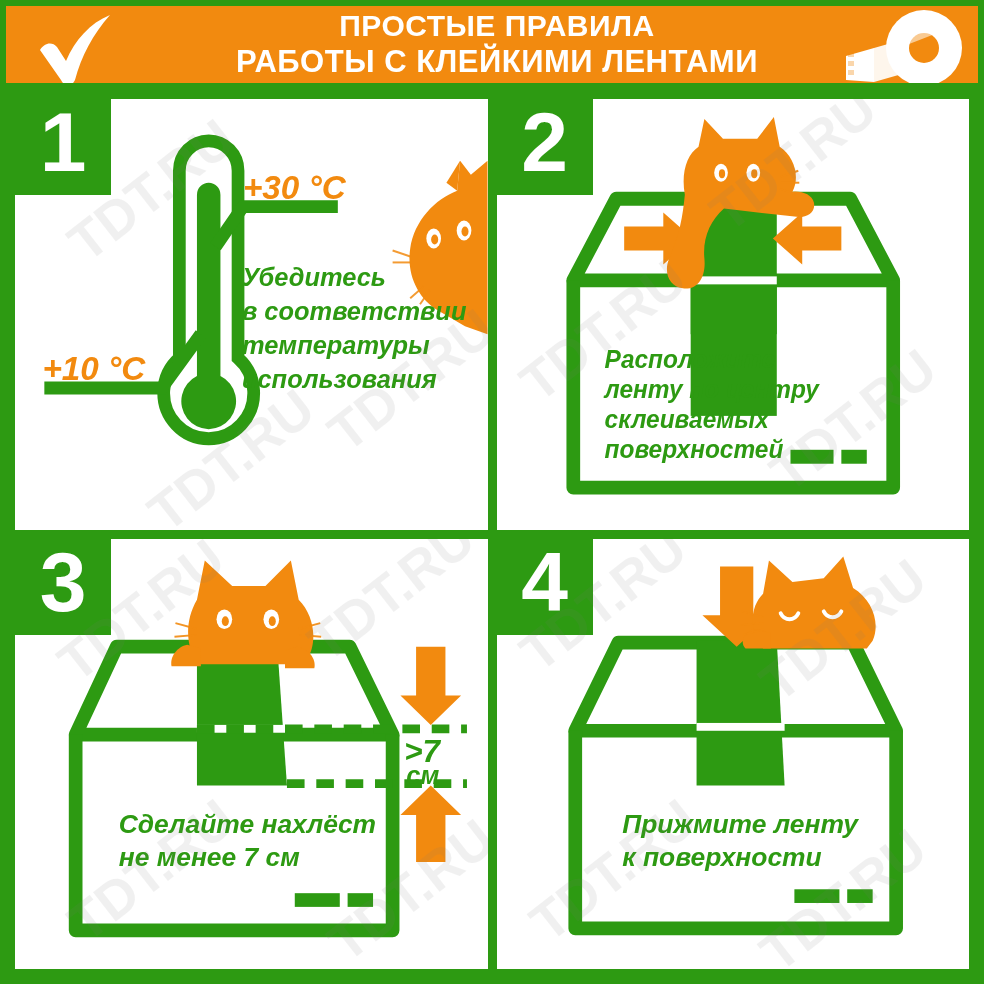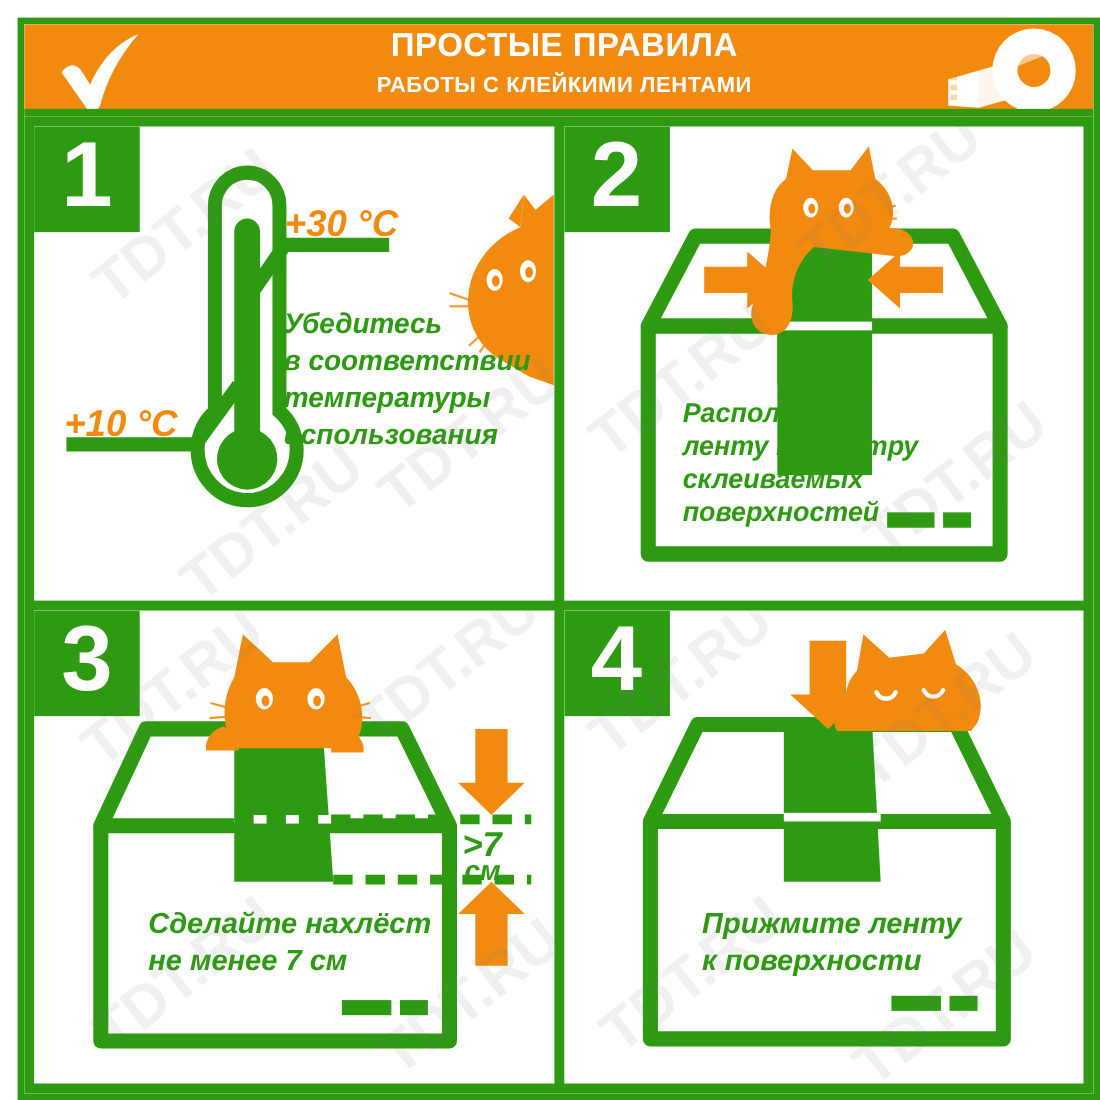--- a/index.html
+++ b/index.html
@@ -1,32 +1,32 @@
 <!DOCTYPE html>
 <html><head>
 <meta charset="utf-8">
 <style>
   html,body{margin:0;padding:0;background:#fff;}
   body{width:1000px;height:1000px;overflow:hidden;
        font-family:"Liberation Sans","DejaVu Sans",sans-serif;}
 
   .poster{position:relative;width:1000px;height:1000px;box-sizing:border-box;
-          background:#fff;padding:16px;}
+          background:#fff;padding:0;}
   .frame{position:relative;width:984px;height:984px;box-sizing:border-box;
          border:6px solid #2d9a12;background:#fff;overflow:hidden;}
 
   
   .header{position:relative;height:84px;background:#f28a0f;overflow:hidden;}
   .header-underline{position:absolute;left:0;right:0;bottom:0;height:7px;background:#2d9a12;}
   .check-wrap{position:absolute;left:24px;top:6px;width:96px;height:74px;}
   .title{position:absolute;left:150px;right:140px;top:2px;text-align:center;
          color:#fff;font-weight:bold;font-size:30px;line-height:36px;
          letter-spacing:.5px;white-space:nowrap;}
   .title .l1{display:block;}
-  .title .l2{display:block;font-size:20px;}
+  .title .l2{display:block;font-size:31px;}
   .tape-roll{position:absolute;right:8px;top:2px;width:126px;height:80px;}
 
   
   .grid{position:relative;width:100%;height:calc(100% - 84px);
         background:#2d9a12;display:grid;grid-template-columns:1fr 1fr;
         grid-template-rows:1fr 1fr;gap:9px;padding:9px;box-sizing:border-box;}
   .panel{position:relative;background:#fff;overflow:hidden;}
   .badge{position:absolute;left:0;top:0;width:96px;height:96px;background:#2d9a12;
          color:#fff;font-size:84px;font-weight:bold;line-height:86px;text-align:center;
          z-index:6;}

